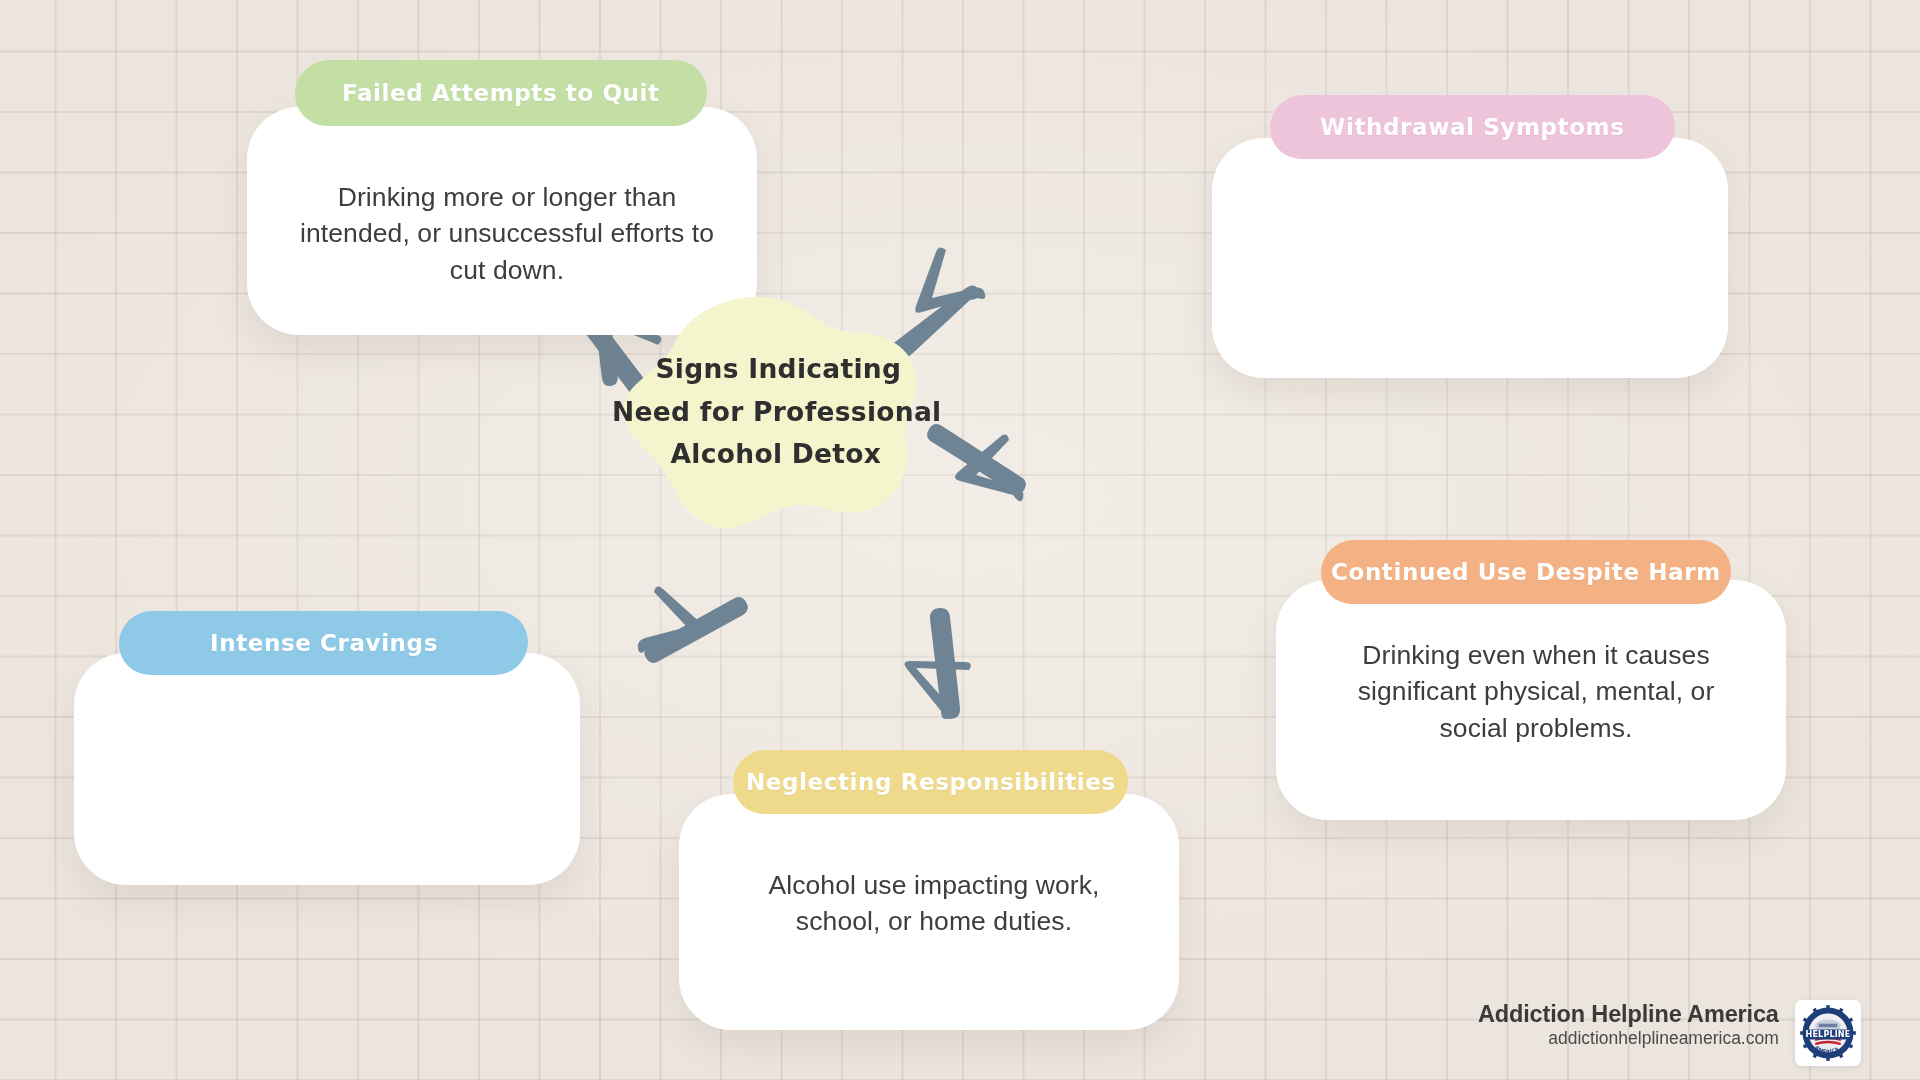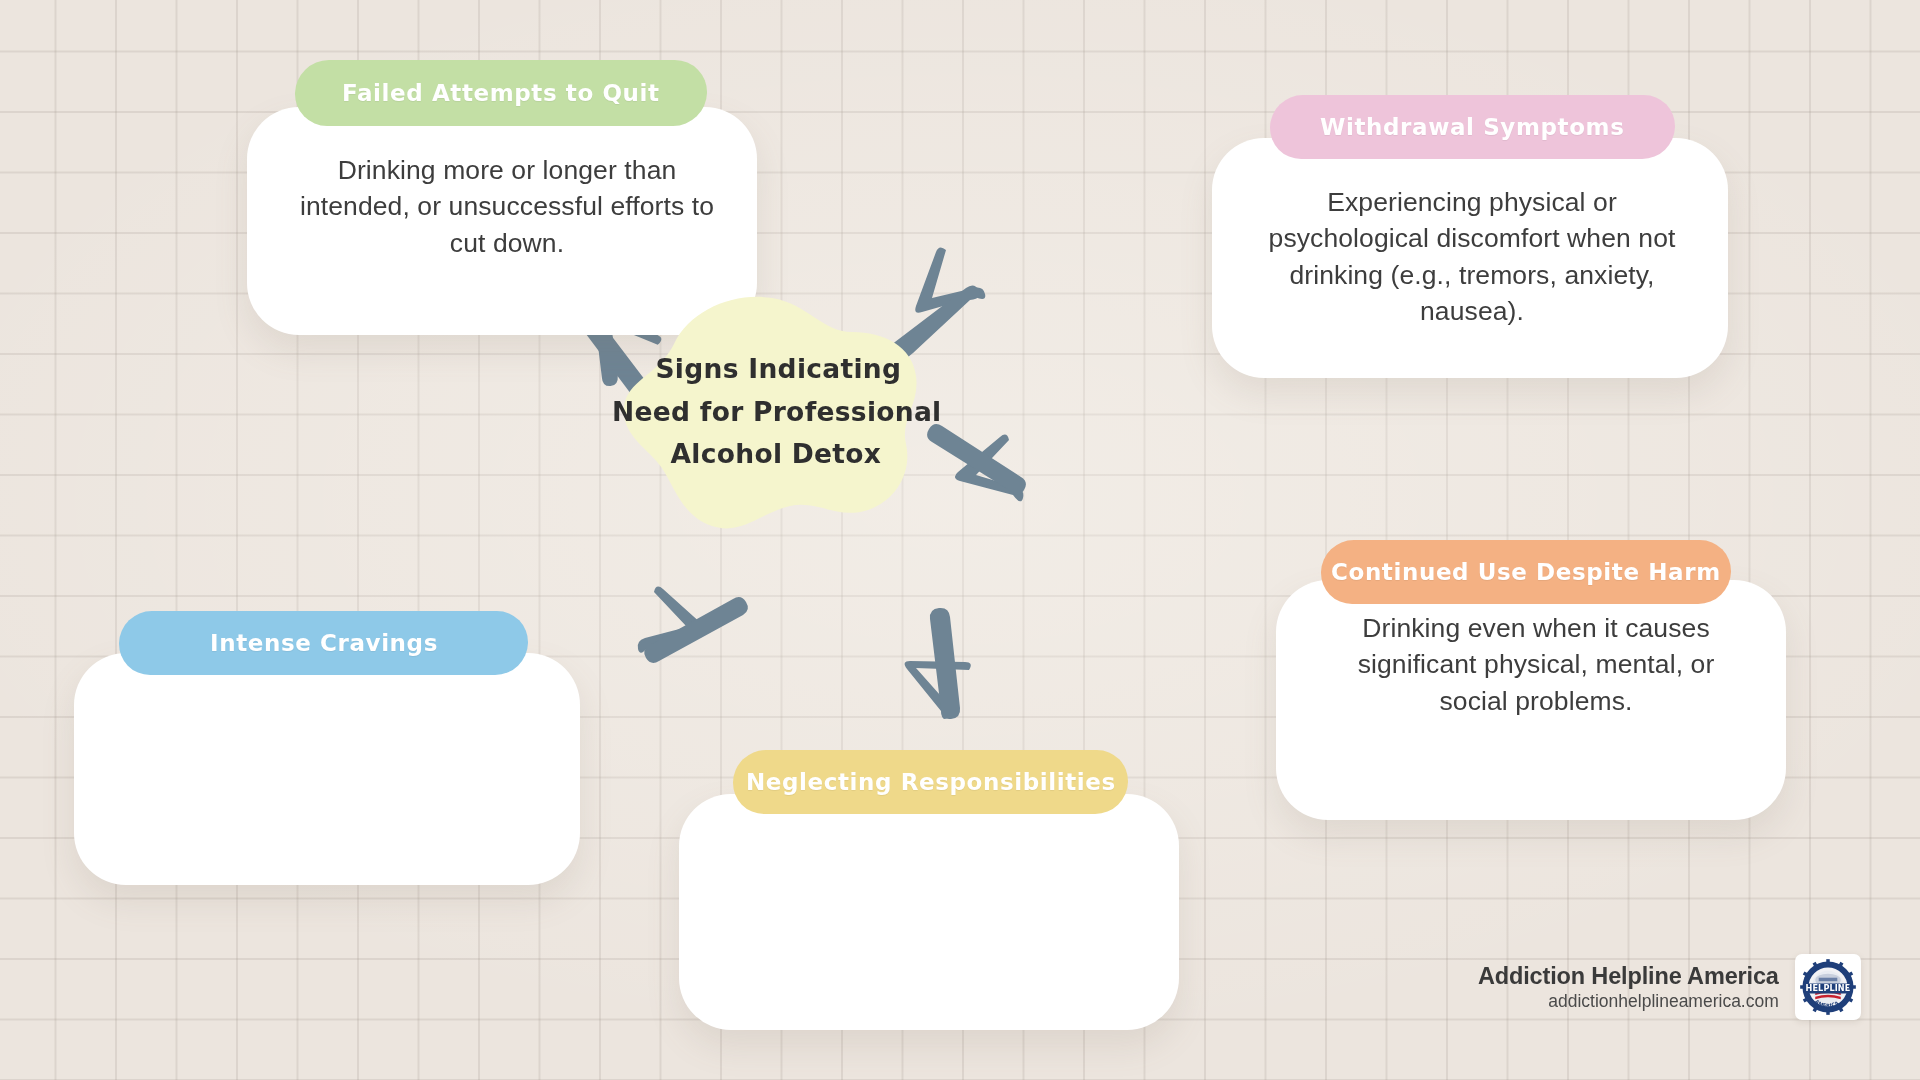--- a/index.html
+++ b/index.html
@@ -33,20 +33,21 @@
   }
   .card-text{
     position:absolute;left:0;right:0;
     text-align:center;
     color:#3d3d3d;
     font-size:26.5px;
     line-height:1.37;
     padding:0 48px;
     box-sizing:border-box;
     letter-spacing:.1px;
+    margin-top:27px;
   }
   .pill{
     position:absolute;
     border-radius:40px;
     display:flex;align-items:center;justify-content:center;
     color:#fff;
     font-family:"DejaVu Sans",sans-serif;
     font-weight:700;
     font-size:23px;
     letter-spacing:.6px;
@@ -70,21 +71,21 @@
     line-height:1.62;
     letter-spacing:.3px;
     transform:skewX(-2deg);
   }
   #blob-title div{transform:skewX(2deg);}
 
   
   #arrows{position:absolute;left:0;top:0;}
 
   
-  #brand{position:absolute;left:1478px;top:954px;display:flex;align-items:center;}
+  #brand{position:absolute;left:1478px;top:1000px;display:flex;}
   #brand-txt{text-align:right;padding-right:16px;}
   #brand-name{font-size:23.5px;font-weight:700;color:#3a3a3a;letter-spacing:-.15px;line-height:1.2;}
   #brand-url{font-size:17.5px;color:#4a4a4a;line-height:1.2;}
   #brand-logo{
     width:66px;height:66px;background:#fff;border-radius:7px;
     display:flex;align-items:center;justify-content:center;
     box-shadow:0 2px 6px rgba(120,105,95,.16);
   }
 </style>
 </head>
@@ -131,36 +132,36 @@
       <span>Failed Attempts to Quit</span>
     </div>
     <div class="card-text" style="top:92px;">Drinking more or longer than intended, or unsuccessful efforts to cut down.</div>
   </div>
 
   <div class="card" style="left:1212px;top:95px;width:520px;height:290px;">
     <div class="card-body" style="width:516px;height:240px;top:43px;left:0;"></div>
     <div class="pill" style="left:58px;top:0;width:405px;height:64px;background:#eec4da;">
       <span>Withdrawal Symptoms</span>
     </div>
-    <div class="card-text" style="top:89px;">Experiencing physical or psychological discomfort when not drinking (e.g., tremors, anxiety, nausea).</div>
   </div>
 
   <div class="card" style="left:1276px;top:540px;width:520px;height:280px;">
     <div class="card-body" style="width:510px;height:240px;top:40px;left:0;"></div>
     <div class="pill" style="left:45px;top:0;width:410px;height:64px;background:#f4b183;">
       <span>Continued Use Despite Harm</span>
     </div>
     <div class="card-text" style="top:70px;">Drinking even when it causes significant physical, mental, or social problems.</div>
   </div>
 
   <div class="card" style="left:679px;top:750px;width:510px;height:280px;">
     <div class="card-body" style="width:500px;height:236px;top:44px;left:0;"></div>
     <div class="pill" style="left:54px;top:0;width:395px;height:64px;background:#efd98a;">
       <span>Neglecting Responsibilities</span>
     </div>
+    <div class="card-text" style="top:90px;">Alcohol use impacting work, school, or home duties.</div>
   </div>
 
   <div class="card" style="left:74px;top:611px;width:510px;height:280px;">
     <div class="card-body" style="width:506px;height:232px;top:42px;left:0;"></div>
     <div class="pill" style="left:45px;top:0;width:409px;height:64px;background:#8ec9e8;">
       <span>Intense Cravings</span>
     </div>
   </div>
 
   <div id="blob-wrap">

